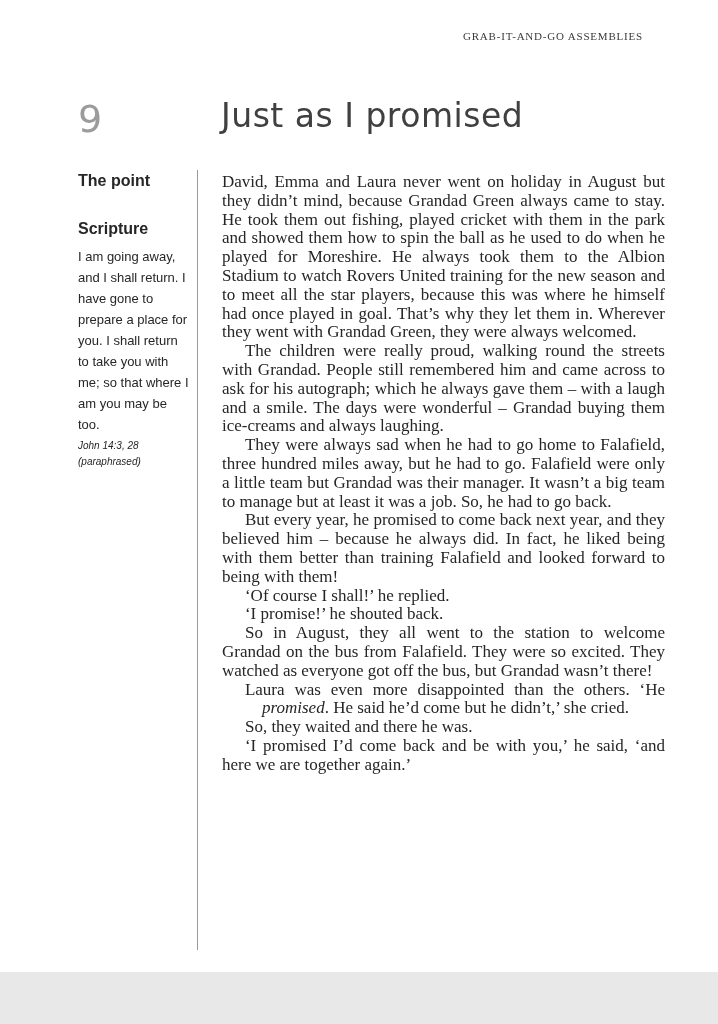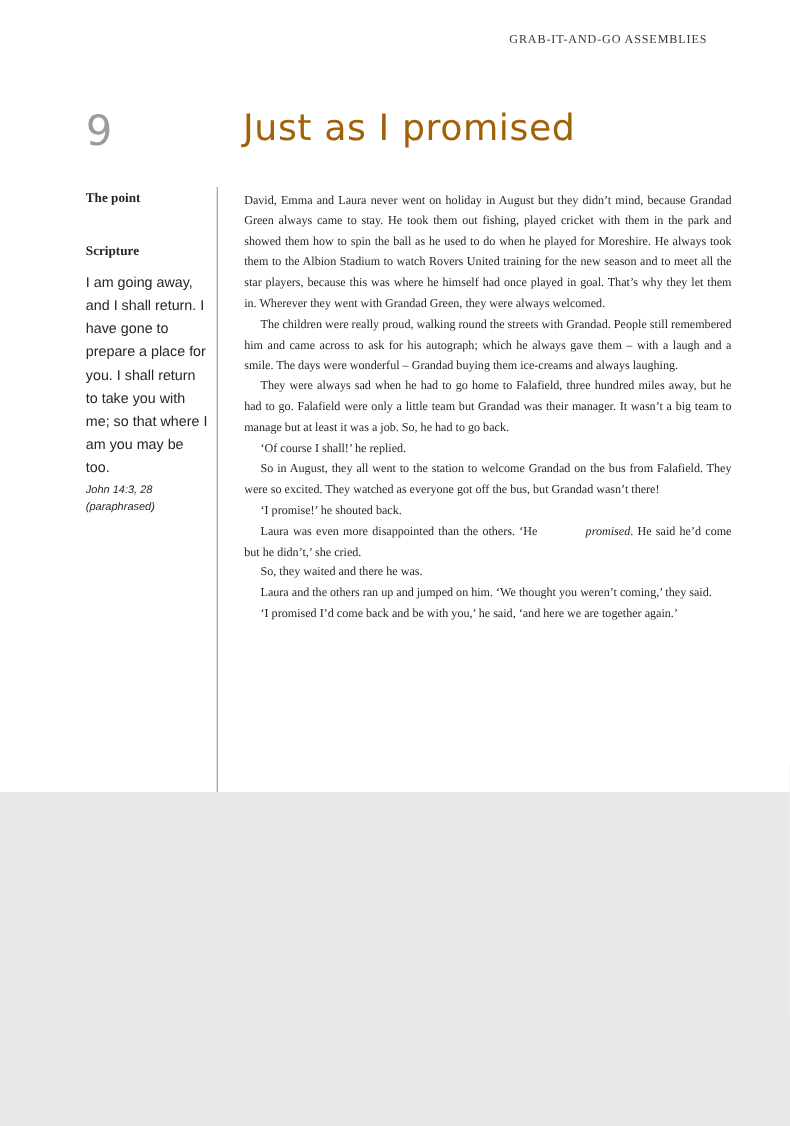--- a/index.html
+++ b/index.html
@@ -3,21 +3,21 @@
 <meta charset="utf-8">
 <style>
   html, body {
     margin: 0;
     padding: 0;
     background: #e8e8e8;
   }
   .page {
     position: relative;
     width: 718px;
-    height: 720px;
+    height: 972px;
     margin: 0 auto;
     background: #ffffff;
     overflow: hidden;
     color: #262626;
   }
   .running-head {
     position: absolute;
     top: 30px;
     right: 75px;
     font-family: "Liberation Serif", serif;
@@ -36,38 +36,38 @@
   }
   .chapter-title {
     position: absolute;
     left: 221px;
     top: 98px;
     font-family: "DejaVu Sans", sans-serif;
     font-size: 33px;
     line-height: 1.1;
     font-weight: 500;
     letter-spacing: 0.5px;
-    color: #a16207;
+    color: #404040;
   }
   .sidebar {
     position: absolute;
     left: 78px;
     top: 170px;
     width: 114px;
     font-family: "Liberation Sans", sans-serif;
     font-size: 13px;
     line-height: 21px;
     color: #262626;
   }
   .sidebar-section { margin: 0 0 27px 0; }
   .sidebar-heading {
-    font-size: 12px;
+    font-size: 16px;
     font-weight: bold;
     margin: 0 0 7px 0;
-    font-family: Liberation Serif, serif;
+    font-family: Liberation Sans, sans-serif;
   }
   .sidebar p { margin: 0; }
   .sb-regular { font-style: normal; }
   .sb-italic { font-style: italic; }
   .sb-cite {
     font-style: italic;
     font-size: 10px;
     line-height: 16px;
     margin-top: 3px !important;
   }
@@ -79,21 +79,21 @@
     width: 1px;
     height: 780px;
     background: #9a9a9a;
   }
   .main-text {
     position: absolute;
     left: 222px;
     top: 173px;
     width: 443px;
     font-family: "Liberation Serif", serif;
-    font-size: 11px;
+    font-size: 17px;
     line-height: 18.8px;
     color: #262626;
   }
   .para {
     margin: 0;
     text-align: justify;
   }
   .para.indent { text-indent: 1.35em; }
   .para em { font-style: italic; margin-left: 40px; }
   .page-number {
@@ -129,24 +129,24 @@
         <p class="sb-cite">John 14:3, 28 (paraphrased)</p>
       </div>
     </div>
 
   <div class="divider"></div>
 
   <div class="main-text">
       <p class="para"><span>David, Emma and Laura never went on holiday in August but they didn’t mind, because Grandad Green always came to stay. He took them out fishing, played cricket with them in the park and showed them how to spin the ball as he used to do when he played for Moreshire. He always took them to the Albion Stadium to watch Rovers United training for the new season and to meet all the star players, because this was where he himself had once played in goal. That’s why they let them in. Wherever they went with Grandad Green, they were always welcomed.</span></p>
       <p class="para indent"><span>The children were really proud, walking round the streets with Grandad. People still remembered him and came across to ask for his autograph; which he always gave them – with a laugh and a smile. The days were wonderful – Grandad buying them ice-creams and always laughing.</span></p>
       <p class="para indent"><span>They were always sad when he had to go home to Falafield, three hundred miles away, but he had to go. Falafield were only a little team but Grandad was their manager. It wasn’t a big team to manage but at least it was a job. So, he had to go back.</span></p>
+      <p class="para indent"><span>But every year, he promised to come back next year, and they believed him – because he always did. In fact, he liked being with them better than training Falafield and looked forward to being with them!</span></p>
       <p class="para indent"><span>‘Of course I shall!’ he replied.</span></p>
+      <p class="para indent"><span>‘I promise!’ he shouted back.</span></p>
       <p class="para indent"><span>So in August, they all went to the station to welcome Grandad on the bus from Falafield. They were so excited. They watched as everyone got off the bus, but Grandad wasn’t there!</span></p>
-      <p class="para indent"><span>‘I promise!’ he shouted back.</span></p>
       <p class="para indent"><span>Laura was even more disappointed than the others. ‘He </span><em>promised</em><span>. He said he’d come but he didn’t,’ she cried.</span></p>
       <p class="para indent"><span>So, they waited and there he was.</span></p>
-      <p class="para indent"><span>Laura and the others ran up and jumped on him. ‘We thought you weren’t coming,’ they said.</span></p>
       <p class="para indent"><span>‘I promised I’d come back and be with you,’ he said, ‘and here we are together again.’</span></p>
     </div>
 
   <div class="page-number">13</div>
 
 </div>
 
 </body></html>

